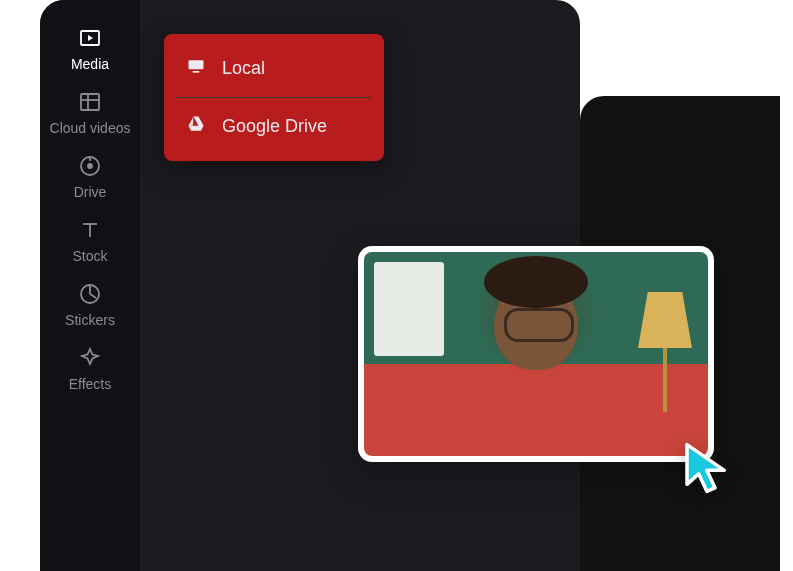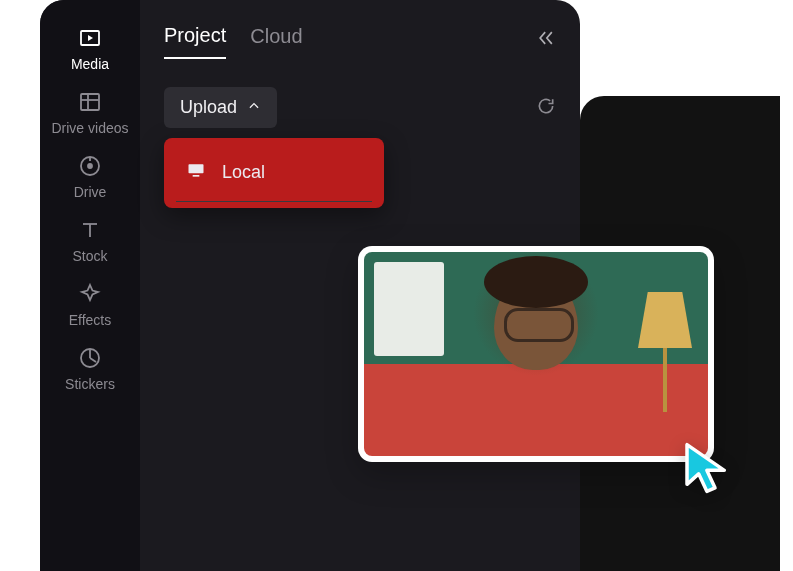--- a/index.html
+++ b/index.html
@@ -233,21 +233,21 @@
       <span>Media</span>
     </div>
     <div class="side-item">
       <span class="icon">
         <svg viewBox="0 0 24 24" fill="none" stroke="#8d8b92" stroke-width="1.8">
             <rect x="3" y="4" width="18" height="16" rx="1"></rect>
             <line x1="3" y1="10" x2="21" y2="10"></line>
             <line x1="10" y1="4" x2="10" y2="20"></line>
           </svg>
       </span>
-      <span>Drive videos</span>
+      <span>Cloud videos</span>
     </div>
     <div class="side-item">
       <span class="icon">
         <svg viewBox="0 0 24 24" fill="none" stroke="#8d8b92" stroke-width="1.8">
             <circle cx="12" cy="12" r="9"></circle>
             <circle cx="12" cy="12" r="2" fill="#8d8b92"></circle>
             <line x1="12" y1="3" x2="12" y2="7"></line>
           </svg>
       </span>
       <span>Drive</span>
@@ -257,81 +257,59 @@
         <svg viewBox="0 0 24 24" fill="none" stroke="#8d8b92" stroke-width="1.8">
             <line x1="5" y1="6" x2="19" y2="6"></line>
             <line x1="12" y1="6" x2="12" y2="19"></line>
           </svg>
       </span>
       <span>Stock</span>
     </div>
     <div class="side-item">
       <span class="icon">
         <svg viewBox="0 0 24 24" fill="none" stroke="#8d8b92" stroke-width="1.8">
-            <path d="M12 3l2.5 5.5L20 10l-5.5 2.5L12 18l-2.5-5.5L4 10l5.5-1.5L12 3z"></path>
-          </svg>
-      </span>
-      <span>Effects</span>
-    </div>
-    <div class="side-item">
-      <span class="icon">
-        <svg viewBox="0 0 24 24" fill="none" stroke="#8d8b92" stroke-width="1.8">
             <circle cx="12" cy="12" r="9"></circle>
             <line x1="12" y1="3" x2="12" y2="12"></line>
             <line x1="12" y1="12" x2="18" y2="16"></line>
           </svg>
       </span>
       <span>Stickers</span>
     </div>
+    <div class="side-item">
+      <span class="icon">
+        <svg viewBox="0 0 24 24" fill="none" stroke="#8d8b92" stroke-width="1.8">
+            <path d="M12 3l2.5 5.5L20 10l-5.5 2.5L12 18l-2.5-5.5L4 10l5.5-1.5L12 3z"></path>
+          </svg>
+      </span>
+      <span>Effects</span>
+    </div>
   </div>
 
   <div class="main">
-    <div class="tabs">
-      <div class="tab active">Project</div>
-      <div class="tab">Cloud</div>
-      <div class="collapse">
-        <span>
-          <svg viewBox="0 0 24 24" fill="none" stroke="#b0afb4" stroke-width="2">
-              <path d="M11 5l-6 7 6 7"></path>
-              <path d="M19 5l-6 7 6 7"></path>
-            </svg>
-        </span>
-      </div>
-    </div>
-
-    <div class="toolbar-row">
-      <div class="upload-btn">
-        <span>Upload</span>
-        <span>
-          <svg viewBox="0 0 24 24" fill="none" stroke="#f0eff2" stroke-width="2.2">
-              <path d="M5 15l7-7 7 7"></path>
-            </svg>
-        </span>
-      </div>
-      <div class="refresh">
-        <span>
-          <svg viewBox="0 0 24 24" fill="none" stroke="#8d8b92" stroke-width="2">
-              <path d="M20 12a8 8 0 1 1-3-6.2"></path>
-              <path d="M20 4v5h-5"></path>
-            </svg>
-        </span>
-      </div>
-    </div>
+
 
     <div class="dropdown">
       <div class="drop-item">
         <span>
           <svg viewBox="0 0 24 24" fill="#eceaf0">
               <rect x="3" y="5" width="18" height="11" rx="1"></rect>
               <rect x="8" y="18" width="8" height="2"></rect>
             </svg>
         </span>
         <span>Local</span>
       </div>
       <div class="drop-divider"></div>
+      <div class="drop-item">
+        <span>
+          <svg viewBox="0 0 24 24" fill="#eceaf0">
+              <path d="M9 3h6l6 11h-6L9 3zM3 14l3 6h12l3-6H3zm5.2-.5L3 14l6-11-0.8 10.5z"></path>
+            </svg>
+        </span>
+        <span>Google Drive</span>
+      </div>
     </div>
   </div>
 </div>
 
 <div class="thumbnail">
   <div class="thumb-inner">
     <div class="window"></div>
     <div class="lamp">
       <div class="shade"></div>
         <div class="pole"></div>

